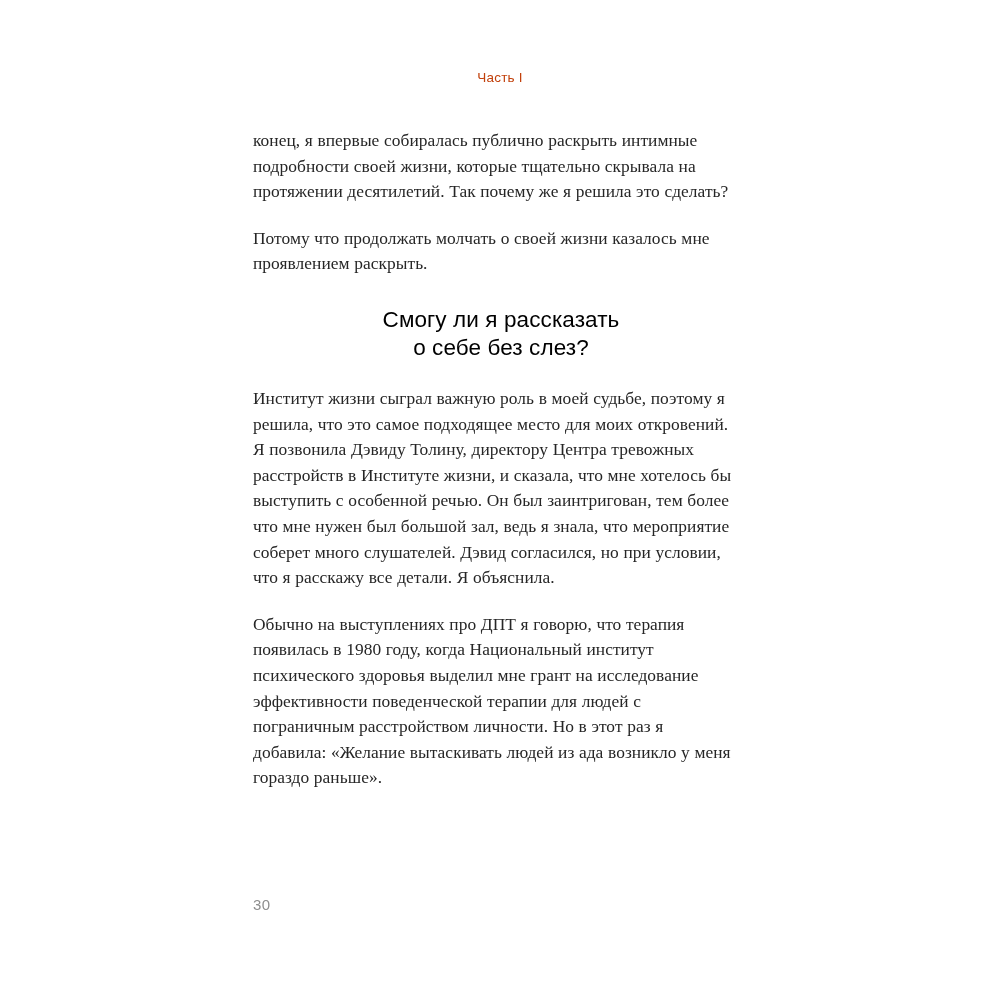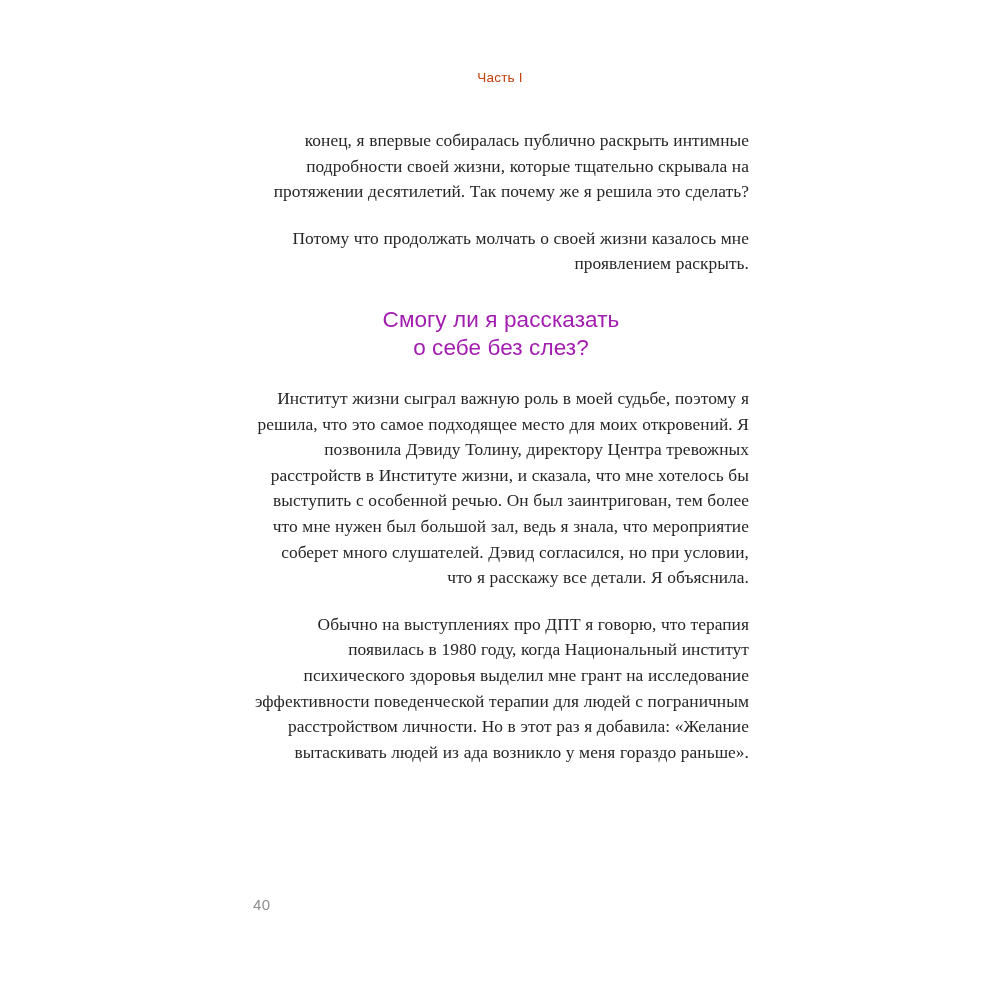--- a/index.html
+++ b/index.html
@@ -44,38 +44,38 @@
     left: 253px;
     top: 128px;
     width: 496px;
   }
 
   .para {
     font-family: "Liberation Serif", "DejaVu Serif", serif;
     font-size: 17.4px;
     line-height: 25.6px;
     color: #262626;
-    text-align: right;
-    margin: 0 0 21px 0;
+    text-align: left;
+    margin: 0 16px 21px 0;
     white-space: pre-line;
     letter-spacing: 0.05px;
     word-spacing: 0.2px;
   }
 
   .para:last-child {
     margin-bottom: 0;
   }
 
   
   .section-heading {
     font-family: "Liberation Sans", "DejaVu Sans", sans-serif;
     font-size: 22.5px;
     font-weight: 400;
     line-height: 28px;
-    color: #a21caf;
+    color: #000000;
     text-align: center;
     white-space: pre-line;
     margin: 29px 0 24px 0;
     letter-spacing: 0.1px;
   }
 
   
   .folio {
     position: absolute;
     left: 253px;
@@ -103,15 +103,15 @@
     <h2 class="section-heading">Смогу ли я рассказать
 о себе без слез?</h2>
 
     <p class="para">Институт жизни сыграл важную роль в моей судьбе, поэтому я решила, что это самое подходящее место для моих откровений. Я позвонила Дэвиду Толину, директору Центра тревожных расстройств в Институте жизни, и сказала, что мне хотелось бы выступить с особенной речью. Он был заинтригован, тем более что мне нужен был большой зал, ведь я знала, что мероприятие соберет много слушателей. Дэвид согласился, но при условии, что я расскажу все детали. Я объяснила.</p>
 
 
     <p class="para">Обычно на выступлениях про ДПТ я говорю, что терапия появилась в 1980 году, когда Национальный институт психического здоровья выделил мне грант на исследование эффективности поведенческой терапии для людей с пограничным расстройством личности. Но в этот раз я добавила: «Желание вытаскивать людей из ада возникло у меня гораздо раньше».</p>
 
   </div>
 
-  <div class="folio">40</div>
+  <div class="folio">30</div>
 
 </div>
 
 </body></html>

